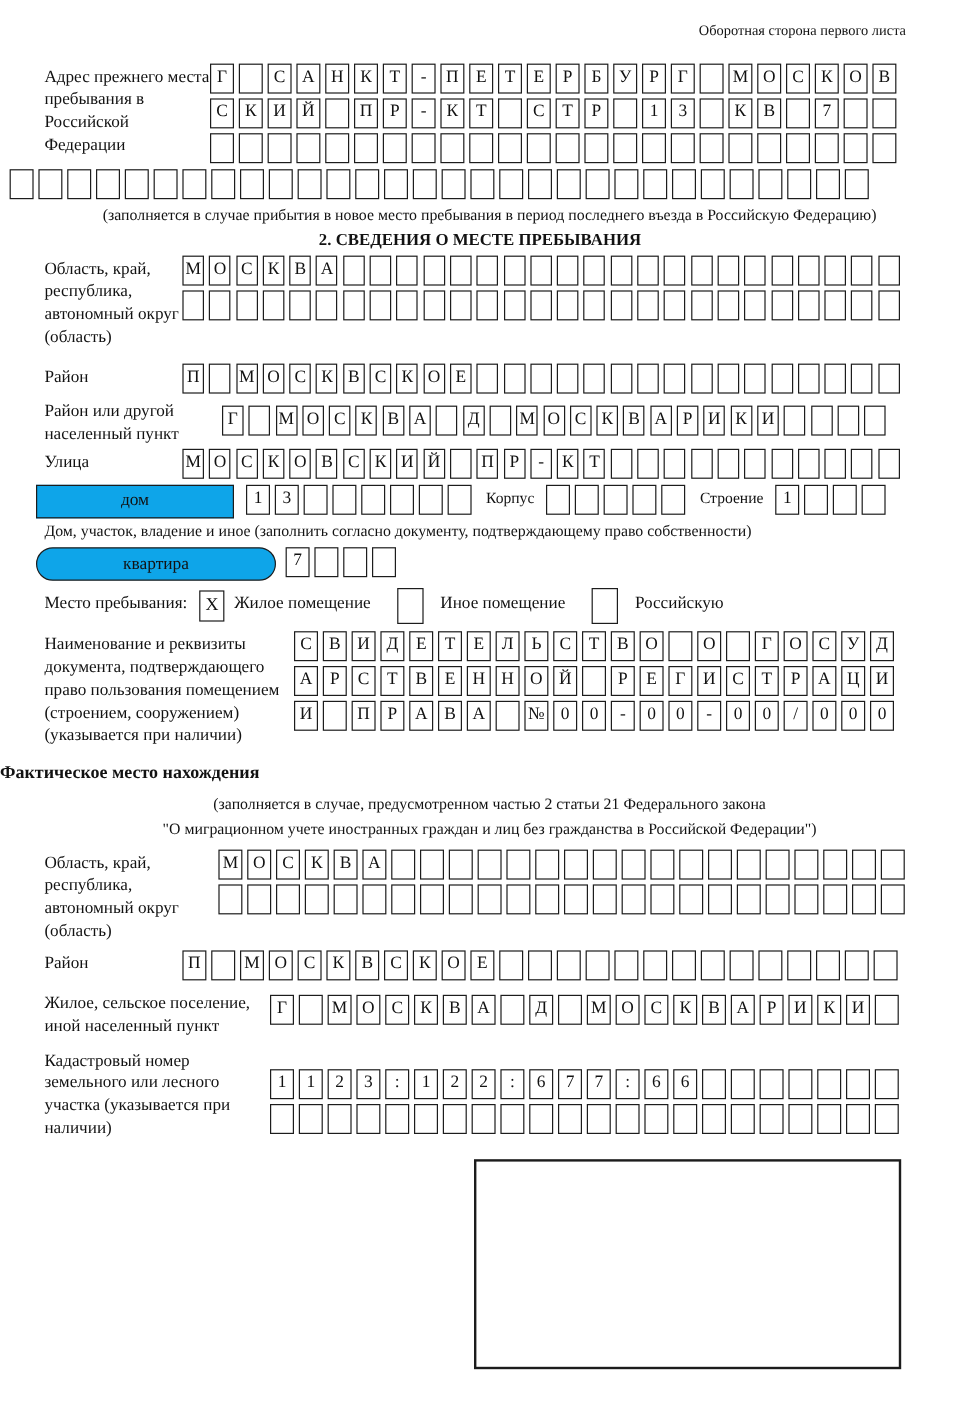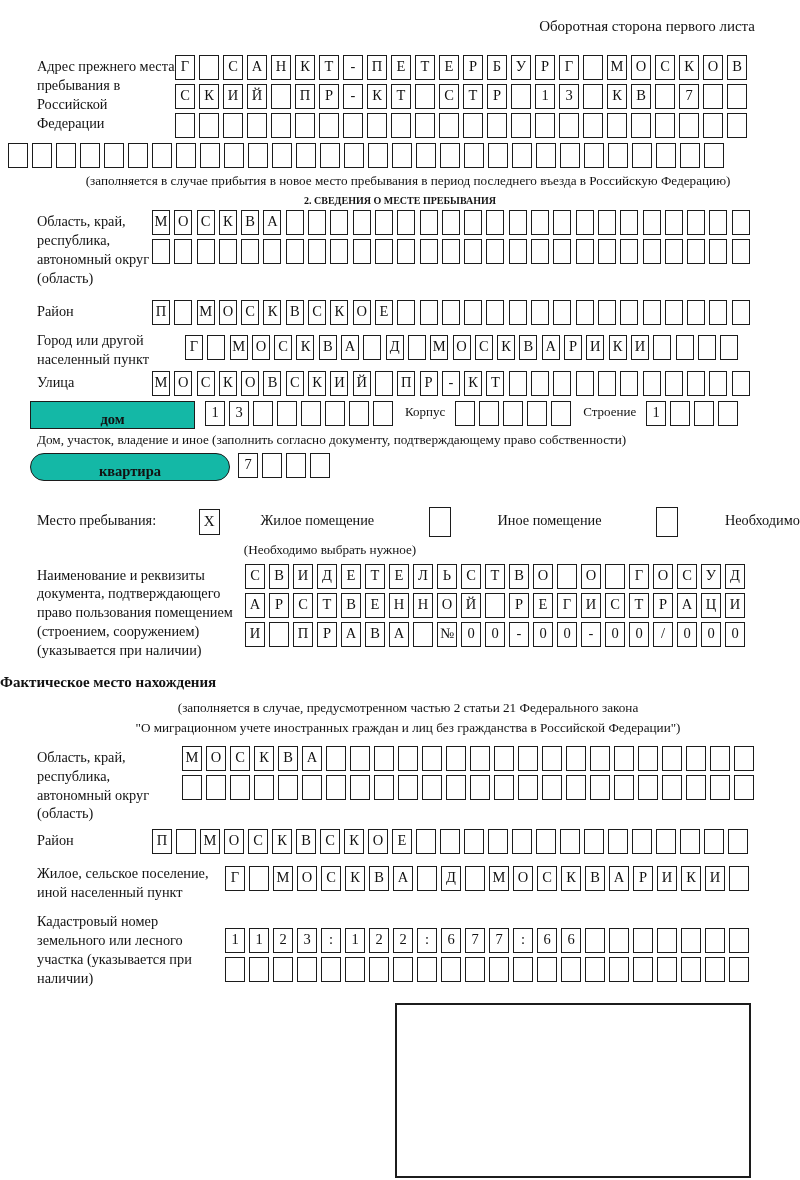--- a/index.html
+++ b/index.html
@@ -1,43 +1,43 @@
 <!DOCTYPE html>
 <html><head>
 <meta charset="utf-8">
 <style>
   html,body{margin:0;padding:0;background:#fff;color:#121212;}
   body{width:800px;height:1180px;font-family:"Liberation Serif", serif;}
   .sheet{position:relative;width:800px;height:1180px;overflow:hidden;}
-  .header-note{padding:18px 45px 0 0;text-align:right;font-size:15px;}
+  .header-note{padding:18px 45px 0 0;text-align:right;font-size:12px;}
   
   .boxrow{white-space:nowrap;height:27px;}
   .cb{display:inline-block;box-sizing:border-box;width:20px;height:25px;border:1.6px solid #1c1c1c;
       margin-right:4px;text-align:center;font-size:14.5px;line-height:21px;vertical-align:top;background:#fff;}
   .tight .cb{width:18px;margin-right:4.3px;}
   .rowstack .boxrow{margin-bottom:2px;}
   
   .frow{display:flex;align-items:flex-start;margin-left:30px;margin-right:45px;}
   .flabel{font-size:14.3px;line-height:1.32;padding-top:2px;padding-left:7px;box-sizing:border-box;flex:none;}
   .w145{width:145px;} .w122{width:122px;} .w155{width:155px;} .w215{width:215px;}
   .w152{width:152px;} .w195{width:195px;}
   .fullrow{margin-left:8px;margin-top:1px;}
   .caption{font-size:13.2px;line-height:1.4;}
   .center{text-align:center;padding-left:16px;}
   .leftcap{margin-left:37px;margin-right:45px;}
-  .sec-title{font-size:10px;font-weight:bold;text-align:center;margin-top:5px;}
+  .sec-title{font-size:14px;font-weight:bold;text-align:center;margin-top:5px;}
   .sub-title{font-size:15px;font-weight:bold;text-align:left;margin-top:14px;}
   
   .domrow{display:flex;align-items:flex-start;margin-left:30px;margin-top:3px;height:30px;}
-  .bigbox{box-sizing:border-box;border:1.6px solid #1c1c1c;height:28px;display:flex;align-items:flex-end;
-          justify-content:center;font-size:14.5px;flex:none;background:#14b8a6;font-weight:bold;}
+  .bigbox{box-sizing:border-box;border:1.6px solid #1c1c1c;height:28px;display:flex;align-items:center;
+          justify-content:center;font-size:14.5px;flex:none;background:#0ea5e9;}
   .bw165{width:165px;margin-right:10px;} .bw200{width:200px;margin-right:8px;border-radius:14px;}
   .inline-lbl{font-size:13px;padding:3px 10px 0 8px;flex:none;}
   
-  .stayrow{display:flex;align-items:flex-start;margin-left:37px;margin-top:24px;height:32px;font-size:14.3px;justify-content:space-between;}
+  .stayrow{display:flex;align-items:flex-start;margin-left:37px;margin-top:4px;height:32px;font-size:14.3px;}
   .stay-lbl{padding-top:5px;}
   .chk{display:inline-block;box-sizing:border-box;border:1.6px solid #1c1c1c;text-align:center;flex:none;background:#fff;}
   .chk-x{width:21px;height:26px;font-size:15px;line-height:23px;margin:2px 8px 0 10px;}
   .chk-tall{width:22px;height:30px;margin:0 14px 0 22px;}
   .opt{padding-top:5px;}
   .choose{margin-left:150px;width:360px;text-align:center;margin-top:2px;}
   
   .stamp{box-sizing:border-box;border:2px solid #1c1c1c;width:356px;height:175px;margin:16px 0 0 395px;background:#fff;}
   .mt2{margin-top:2px;} .mt4{margin-top:4px;} .mt6{margin-top:6px;} .mt8{margin-top:8px;} .mt12{margin-top:12px;}
   .rows-offset{margin-top:18px;}
@@ -69,21 +69,21 @@
       <div class="boxrow"><span class="cb"></span><span class="cb"></span><span class="cb"></span><span class="cb"></span><span class="cb"></span><span class="cb"></span><span class="cb"></span><span class="cb"></span><span class="cb"></span><span class="cb"></span><span class="cb"></span><span class="cb"></span><span class="cb"></span><span class="cb"></span><span class="cb"></span><span class="cb"></span><span class="cb"></span><span class="cb"></span><span class="cb"></span><span class="cb"></span><span class="cb"></span><span class="cb"></span><span class="cb"></span><span class="cb"></span><span class="cb"></span><span class="cb"></span><span class="cb"></span></div>
     </div>
   </div>
 
   <div class="frow mt12">
     <div class="flabel w122">Район</div>
     <div class="boxrow tight"><span class="cb">П</span><span class="cb"></span><span class="cb">М</span><span class="cb">О</span><span class="cb">С</span><span class="cb">К</span><span class="cb">В</span><span class="cb">С</span><span class="cb">К</span><span class="cb">О</span><span class="cb">Е</span><span class="cb"></span><span class="cb"></span><span class="cb"></span><span class="cb"></span><span class="cb"></span><span class="cb"></span><span class="cb"></span><span class="cb"></span><span class="cb"></span><span class="cb"></span><span class="cb"></span><span class="cb"></span><span class="cb"></span><span class="cb"></span><span class="cb"></span><span class="cb"></span></div>
   </div>
 
   <div class="frow mt2">
-    <div class="flabel w155">Город или другой населенный пункт</div>
+    <div class="flabel w155">Район или другой населенный пункт</div>
     <div class="boxrow tight" style="margin-top:6px"><span class="cb">Г</span><span class="cb"></span><span class="cb">М</span><span class="cb">О</span><span class="cb">С</span><span class="cb">К</span><span class="cb">В</span><span class="cb">А</span><span class="cb"></span><span class="cb">Д</span><span class="cb"></span><span class="cb">М</span><span class="cb">О</span><span class="cb">С</span><span class="cb">К</span><span class="cb">В</span><span class="cb">А</span><span class="cb">Р</span><span class="cb">И</span><span class="cb">К</span><span class="cb">И</span><span class="cb"></span><span class="cb"></span><span class="cb"></span><span class="cb"></span></div>
   </div>
 
   <div class="frow mt2">
     <div class="flabel w122">Улица</div>
     <div class="boxrow tight"><span class="cb">М</span><span class="cb">О</span><span class="cb">С</span><span class="cb">К</span><span class="cb">О</span><span class="cb">В</span><span class="cb">С</span><span class="cb">К</span><span class="cb">И</span><span class="cb">Й</span><span class="cb"></span><span class="cb">П</span><span class="cb">Р</span><span class="cb">-</span><span class="cb">К</span><span class="cb">Т</span><span class="cb"></span><span class="cb"></span><span class="cb"></span><span class="cb"></span><span class="cb"></span><span class="cb"></span><span class="cb"></span><span class="cb"></span><span class="cb"></span><span class="cb"></span><span class="cb"></span></div>
   </div>
 
   <div class="domrow">
     <div class="bigbox bw165">
@@ -104,23 +104,22 @@
     <div class="boxrow"><span class="cb">7</span><span class="cb"></span><span class="cb"></span><span class="cb"></span></div>
   </div>
 
   <div class="stayrow">
     <span class="stay-lbl">Место пребывания:</span>
     <span class="chk chk-x">X</span>
     <span class="opt">Жилое помещение</span>
     <span class="chk chk-tall"></span>
     <span class="opt">Иное помещение</span>
     <span class="chk chk-tall"></span>
-    <span class="opt">Необходимо</span>
+    <span class="opt">Российскую</span>
   </div>
-  <div class="caption choose">(Необходимо выбрать нужное)</div>
 
   <div class="frow mt4">
     <div class="flabel w215">Наименование и реквизиты документа, подтверждающего право пользования помещением (строением, сооружением) (указывается при наличии)</div>
     <div class="rowstack">
       <div class="boxrow"><span class="cb">С</span><span class="cb">В</span><span class="cb">И</span><span class="cb">Д</span><span class="cb">Е</span><span class="cb">Т</span><span class="cb">Е</span><span class="cb">Л</span><span class="cb">Ь</span><span class="cb">С</span><span class="cb">Т</span><span class="cb">В</span><span class="cb">О</span><span class="cb"></span><span class="cb">О</span><span class="cb"></span><span class="cb">Г</span><span class="cb">О</span><span class="cb">С</span><span class="cb">У</span><span class="cb">Д</span></div>
       <div class="boxrow"><span class="cb">А</span><span class="cb">Р</span><span class="cb">С</span><span class="cb">Т</span><span class="cb">В</span><span class="cb">Е</span><span class="cb">Н</span><span class="cb">Н</span><span class="cb">О</span><span class="cb">Й</span><span class="cb"></span><span class="cb">Р</span><span class="cb">Е</span><span class="cb">Г</span><span class="cb">И</span><span class="cb">С</span><span class="cb">Т</span><span class="cb">Р</span><span class="cb">А</span><span class="cb">Ц</span><span class="cb">И</span></div>
       <div class="boxrow"><span class="cb">И</span><span class="cb"></span><span class="cb">П</span><span class="cb">Р</span><span class="cb">А</span><span class="cb">В</span><span class="cb">А</span><span class="cb"></span><span class="cb">№</span><span class="cb">0</span><span class="cb">0</span><span class="cb">-</span><span class="cb">0</span><span class="cb">0</span><span class="cb">-</span><span class="cb">0</span><span class="cb">0</span><span class="cb">/</span><span class="cb">0</span><span class="cb">0</span><span class="cb">0</span></div>
     </div>
   </div>
 

